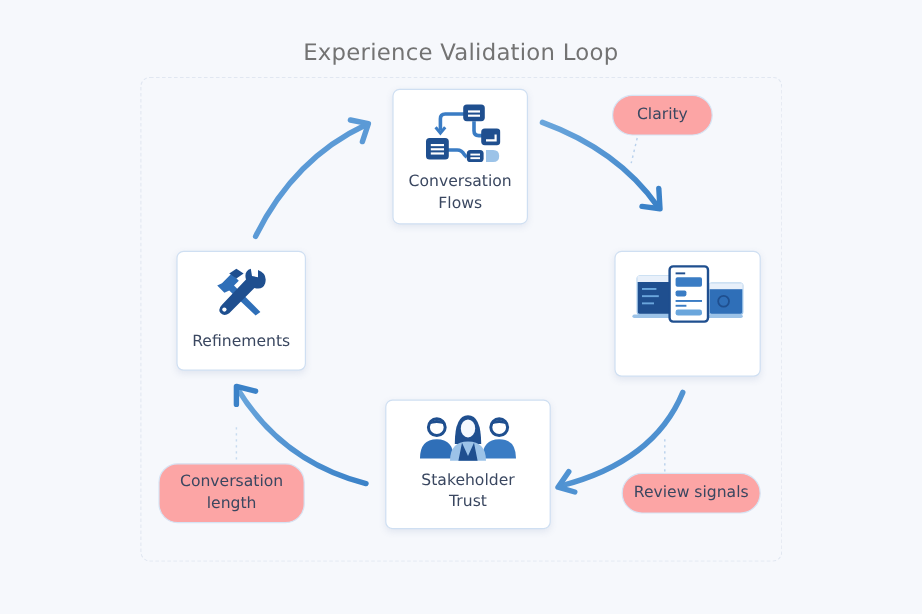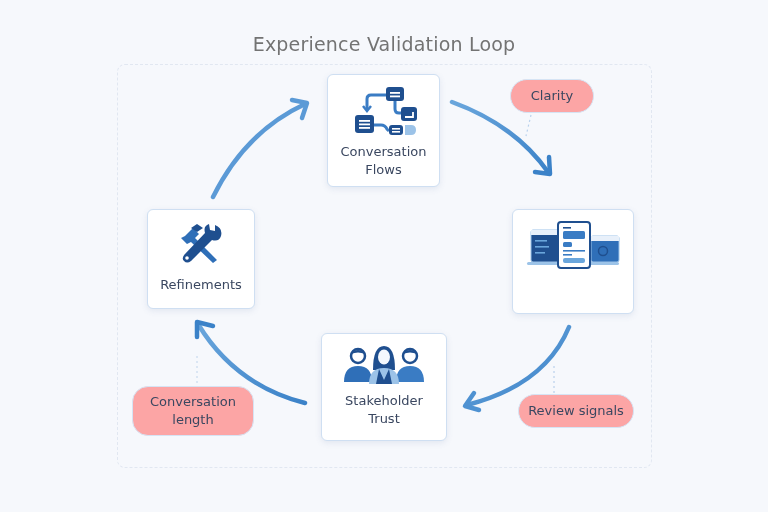--- a/index.html
+++ b/index.html
@@ -28,21 +28,21 @@
     box-sizing: border-box;
   }
   .node .icon { margin-top: 10px; }
   .node .label {
     font-size: 13px; color: #3a4760; text-align: center; line-height: 18px;
   }
   #n-flows { left: 327px; top: 74px; width: 113px; height: 113px; }
   #n-flows .label { margin-top: 6px; }
   #n-proto { left: 512px; top: 209px; width: 122px; height: 105px; }
   #n-proto .label { margin-top: 6px; }
-  #n-review { left: 321px; top: 333px; width: 126px; height: 108px; }
+  #n-review { left: 321px; top: 333px; width: 138px; height: 108px; }
   #n-review .label { margin-top: 6px; }
   #n-ref { left: 147px; top: 209px; width: 108px; height: 100px; }
   #n-ref .label { margin-top: 12px; }
   .pill {
     position: absolute; background: #fca5a5;
     border: 1px solid #d6e4f4; border-radius: 18px;
     font-size: 13px; color: #3a4760; text-align: center;
     box-sizing: border-box; display: flex; align-items: center; justify-content: center;
     line-height: 18px;
   }

